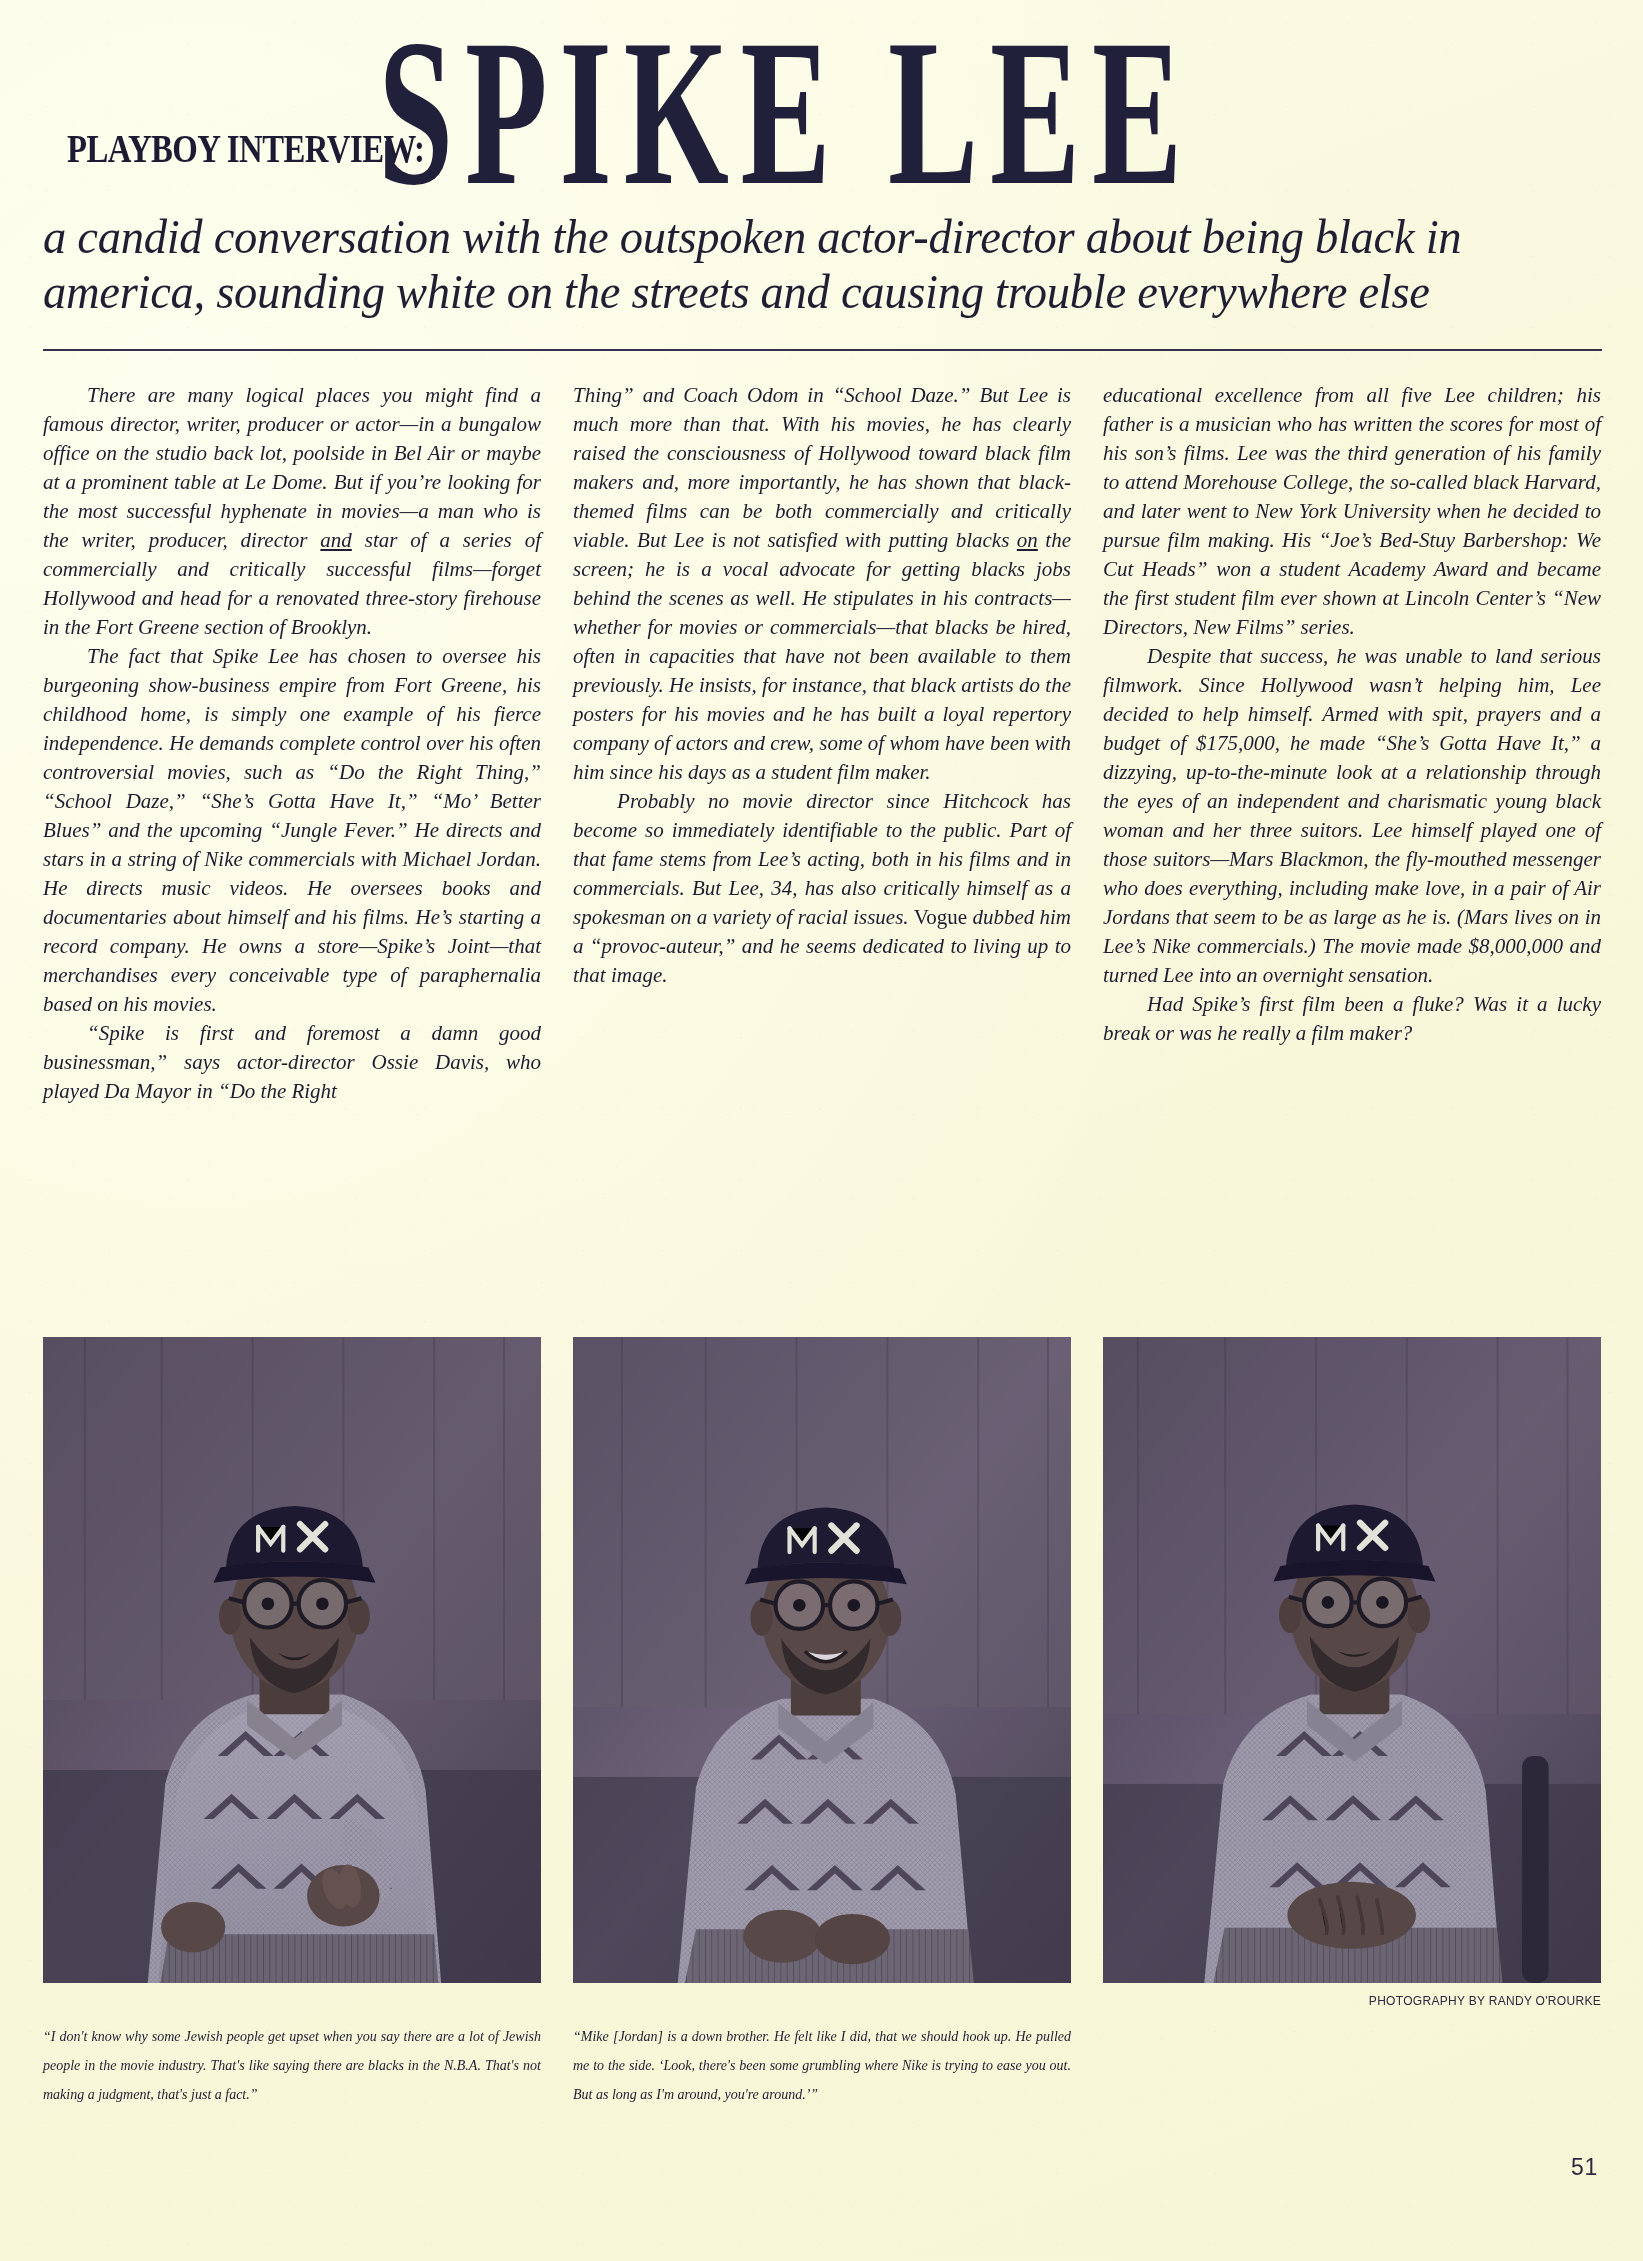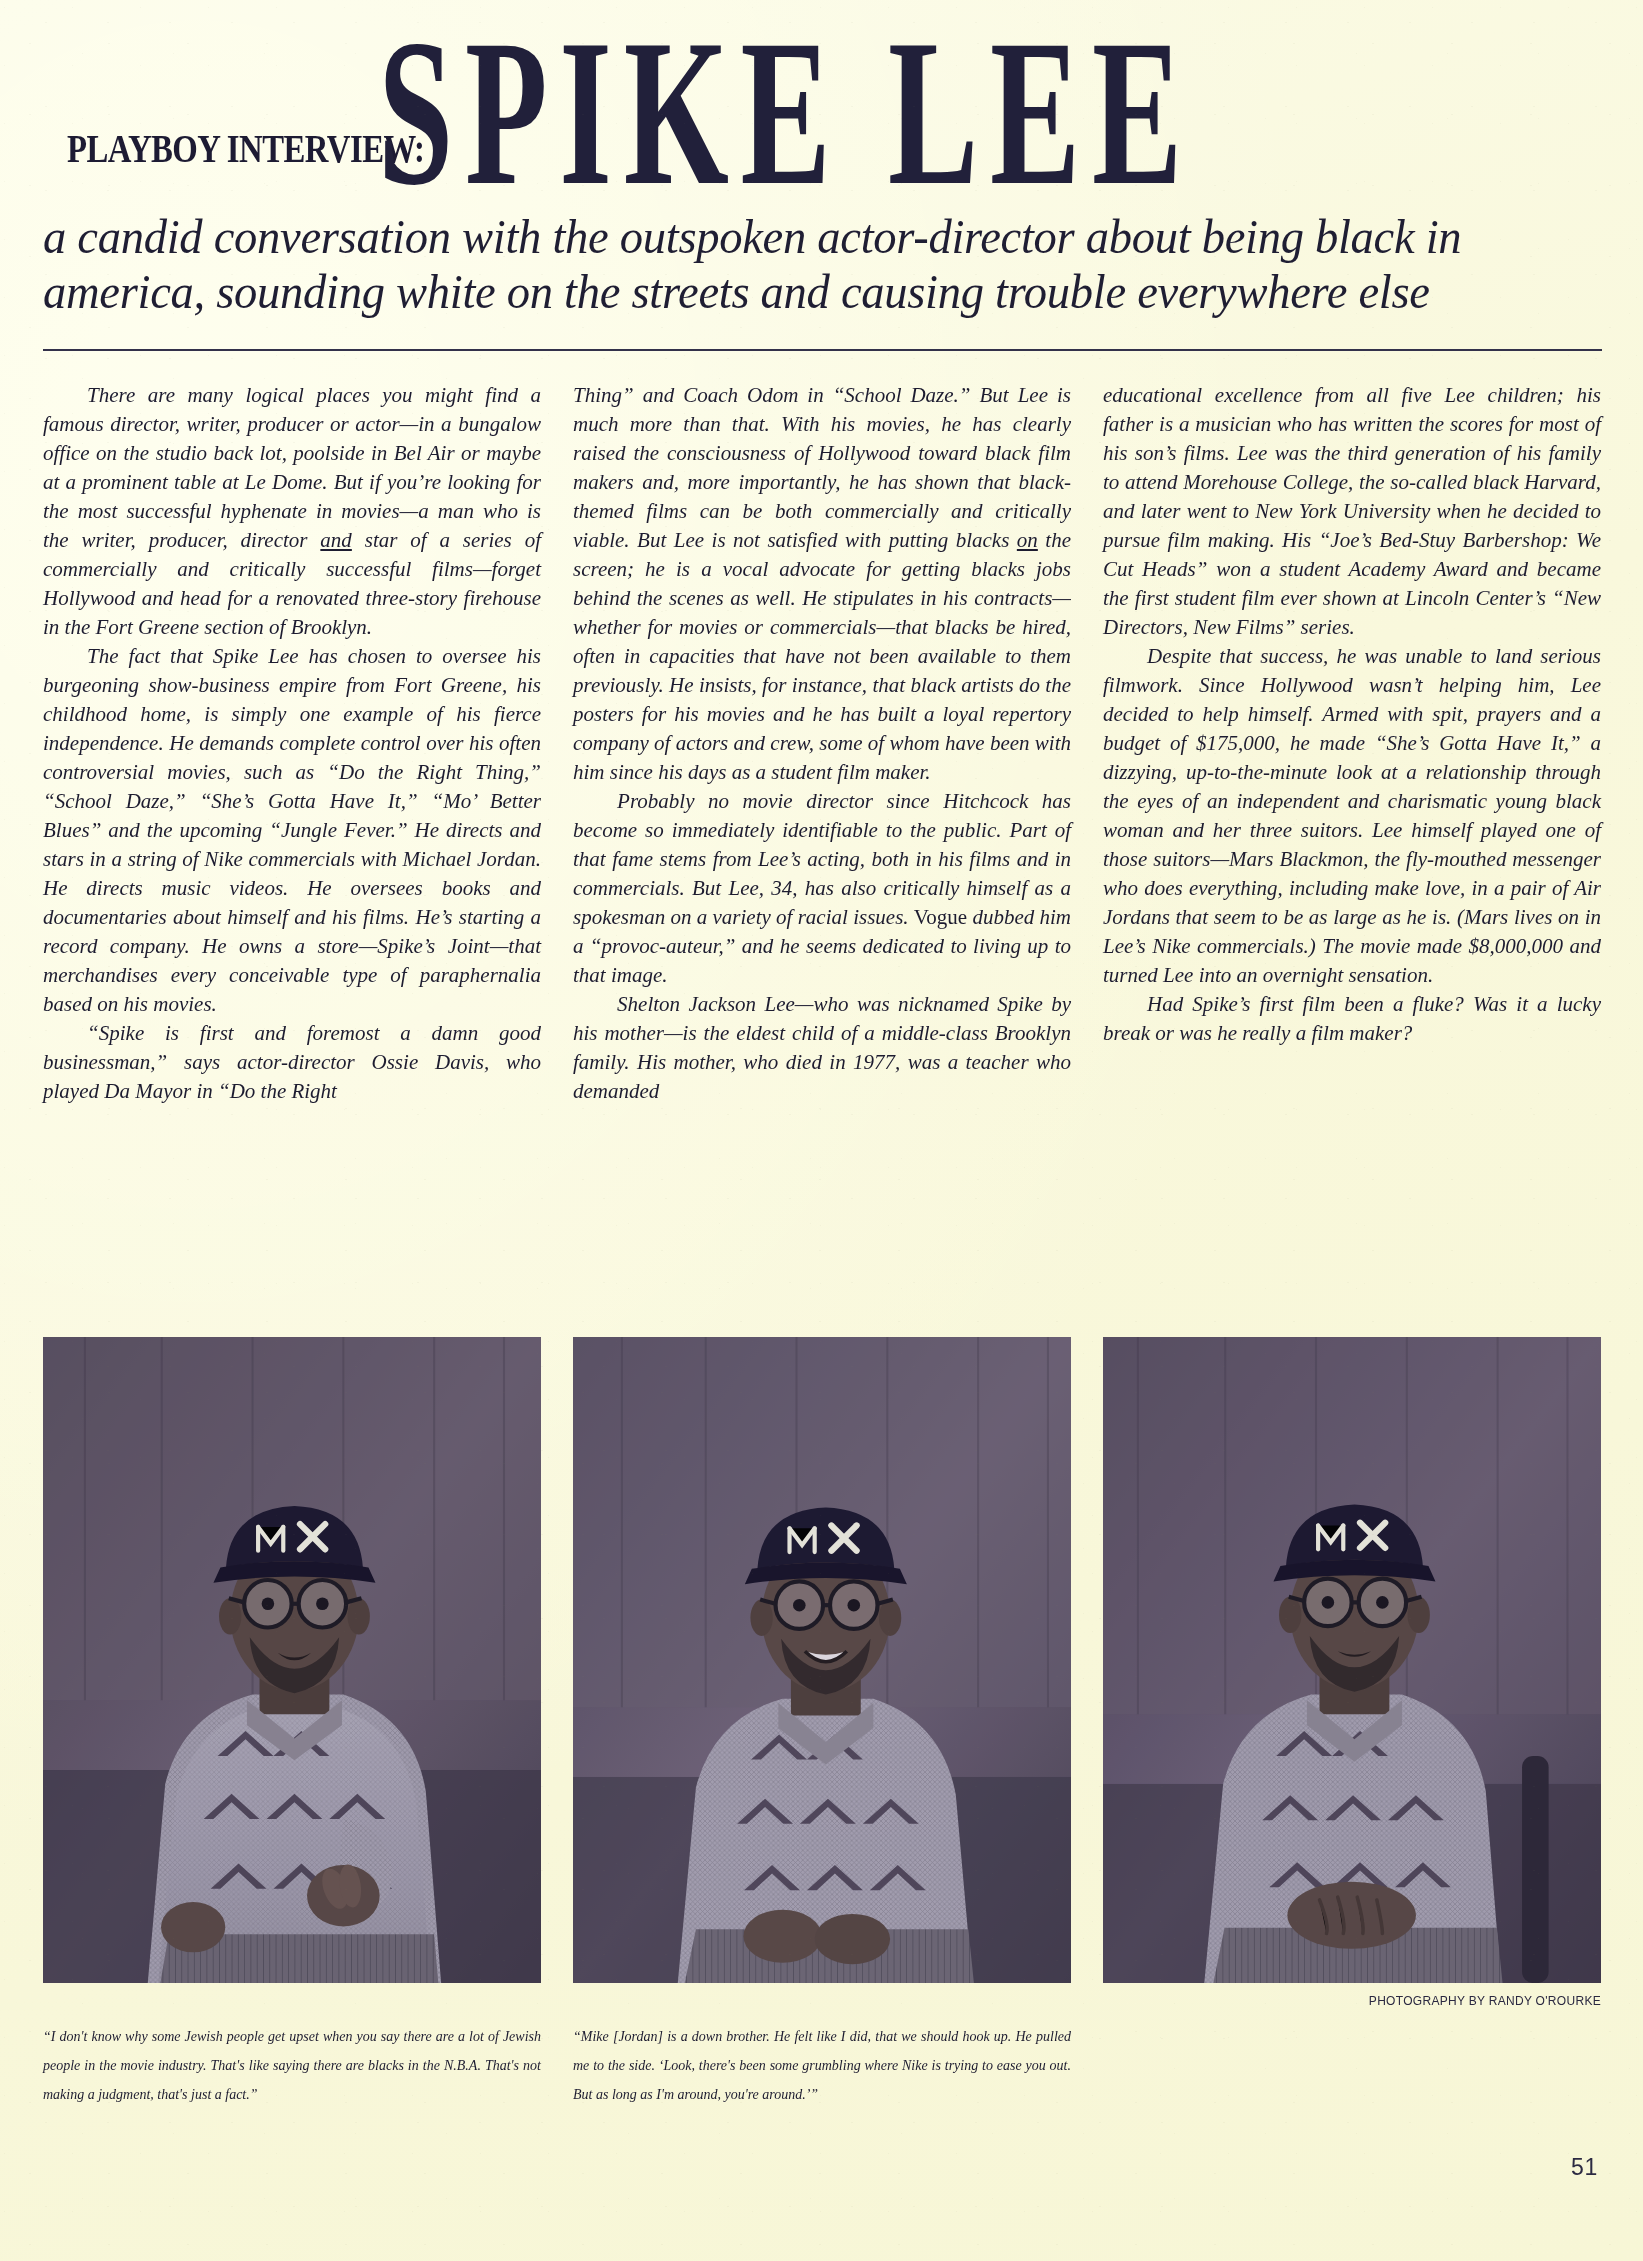--- a/index.html
+++ b/index.html
@@ -211,23 +211,20 @@
         <i>“Spike is first and foremost a damn good businessman,” says actor-director Ossie Davis, who played Da Mayor in “Do the Right</i>
       </p>
     </div>
 
     <div class="col">
       <p style="text-indent:0">
         <i>Thing” and Coach Odom in “School Daze.” But Lee is much more than that. With his movies, he has clearly raised the consciousness of Hollywood toward black film makers and, more importantly, he has shown that black-themed films can be both commercially and critically viable. But Lee is not satisfied with putting blacks <u>on</u> the screen; he is a vocal advocate for getting blacks jobs behind the scenes as well. He stipulates in his contracts—whether for movies or commercials—that blacks be hired, often in capacities that have not been available to them previously. He insists, for instance, that black artists do the posters for his movies and he has built a loyal repertory company of actors and crew, some of whom have been with him since his days as a student film maker.</i>
       </p>
       <p>
         <i>Probably no movie director since Hitchcock has become so immediately identifiable to the public. Part of that fame stems from Lee’s acting, both in his films and in commercials. But Lee, 34, has also critically himself as a spokesman on a variety of racial issues. </i><span class="roman">Vogue</span><i> dubbed him a “provoc-auteur,” and he seems dedicated to living up to that image.</i>
-      </p>
-      <p>
-        <i>Shelton Jackson Lee—who was nicknamed Spike by his mother—is the eldest child of a middle-class Brooklyn family. His mother, who died in 1977, was a teacher who demanded</i>
       </p>
     </div>
 
     <div class="col">
       <p style="text-indent:0">
         <i>educational excellence from all five Lee children; his father is a musician who has written the scores for most of his son’s films. Lee was the third generation of his family to attend Morehouse College, the so-called black Harvard, and later went to New York University when he decided to pursue film making. His “Joe’s Bed-Stuy Barbershop: We Cut Heads” won a student Academy Award and became the first student film ever shown at Lincoln Center’s “New Directors, New Films” series.</i>
       </p>
       <p>
         <i>Despite that success, he was unable to land serious filmwork. Since Hollywood wasn’t helping him, Lee decided to help himself. Armed with spit, prayers and a budget of $175,000, he made “She’s Gotta Have It,” a dizzying, up-to-the-minute look at a relationship through the eyes of an independent and charismatic young black woman and her three suitors. Lee himself played one of those suitors—Mars Blackmon, the fly-mouthed messenger who does everything, including make love, in a pair of Air Jordans that seem to be as large as he is. (Mars lives on in Lee’s Nike commercials.) The movie made $8,000,000 and turned Lee into an overnight sensation.</i>
       </p>

